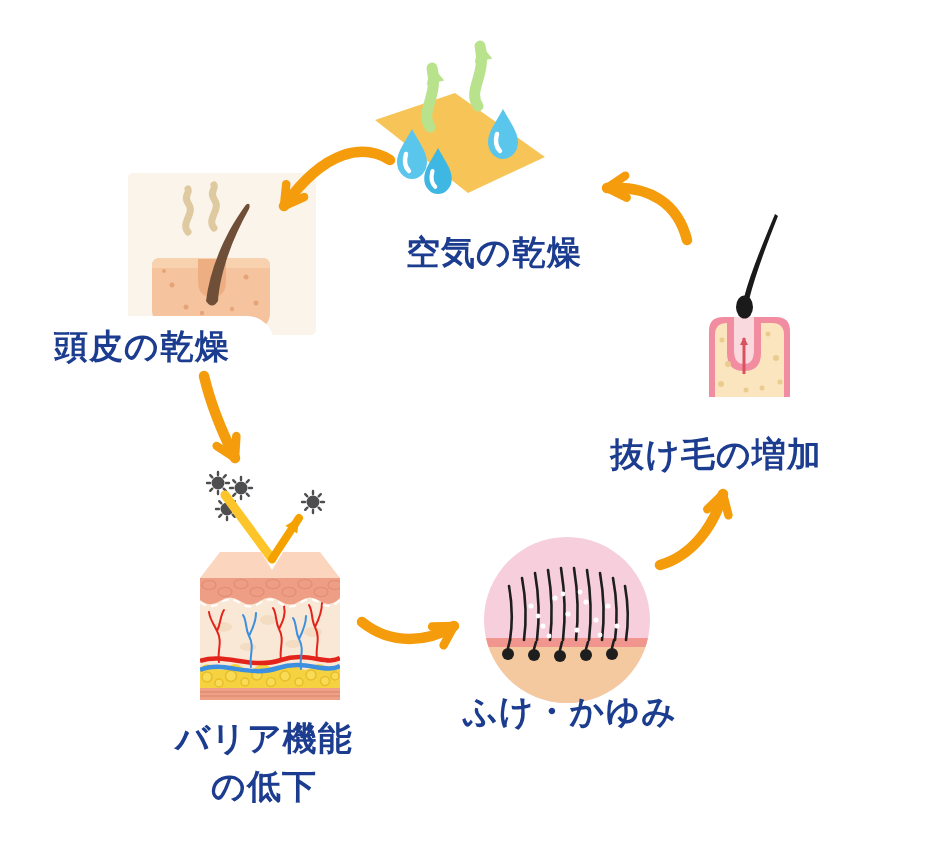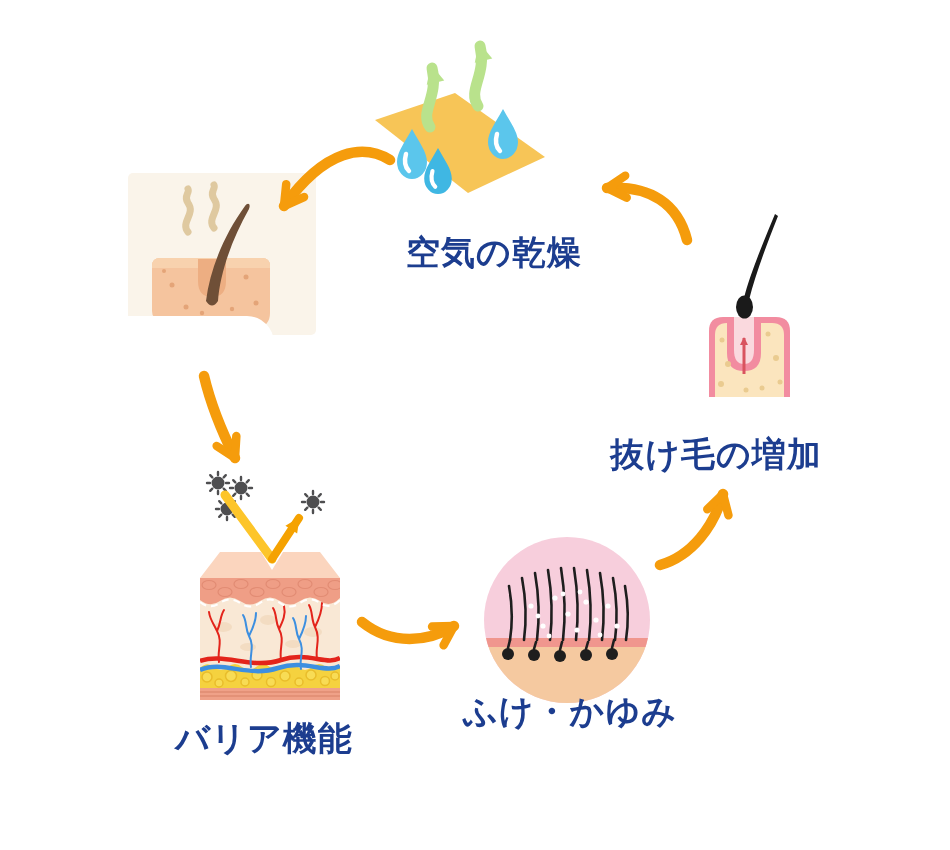--- a/index.html
+++ b/index.html
@@ -59,20 +59,21 @@
         <circle cx="118" cy="104" r="2.5"></circle>
           <circle cx="128" cy="130" r="2.5"></circle>
         <circle cx="74" cy="140" r="2.2"></circle>
           <circle cx="104" cy="136" r="2.2"></circle>
         <circle cx="36" cy="98" r="2"></circle>
       </g>
       <path d="M78,128 C82,96 96,62 117,33 C120,29 123,31 121,36 C104,66 92,100 90,128 Q84,137 78,128 Z" fill="#6F4F37"></path>
     </g>
   </svg>
   <div class="pill" style="left:44px;top:316px;width:230px;height:54px"></div>
+  <div class="node-label" style="left:32px;top:322px;width:220px">頭皮の乾燥</div>
 
   <svg class="abs" style="left:193px;top:462px" width="155" height="245" viewBox="0 0 155 245">
     <defs>
       <g id="germ">
         <circle r="6.5" fill="#4E4E50"></circle>
         <g stroke="#4E4E50" stroke-width="2.4" stroke-linecap="round">
           <line x1="0" y1="-8" x2="0" y2="-11"></line>
             <line x1="5.7" y1="-5.7" x2="7.8" y2="-7.8"></line>
           <line x1="8" y1="0" x2="11" y2="0"></line>
             <line x1="5.7" y1="5.7" x2="7.8" y2="7.8"></line>
@@ -147,20 +148,21 @@
       <use href="#germ" transform="translate(34,47)"></use>
       <use href="#germ" transform="translate(120,40)"></use>
     </g>
     <g>
       <line x1="32" y1="33" x2="79" y2="97" stroke="#FDC52A" stroke-width="9" stroke-linecap="round"></line>
       <path d="M79,97 L106,56" stroke="#F5A201" stroke-width="8" stroke-linecap="round" fill="none" marker-end="url(#ahv)"></path>
     </g>
   </svg>
   <div class="node-label" style="left:144px;top:714px;width:240px">
     <div>バリア機能</div>
+    <div>の低下</div>
   </div>
 
   <svg class="abs" style="left:483px;top:536px" width="168" height="168" viewBox="0 0 168 168">
     <defs>
         <clipPath id="circ">
           <circle cx="84" cy="84" r="83"></circle>
         </clipPath>
       </defs>
     <g clip-path="url(#circ)">
       <rect width="168" height="168" fill="#F7CEDC"></rect>

